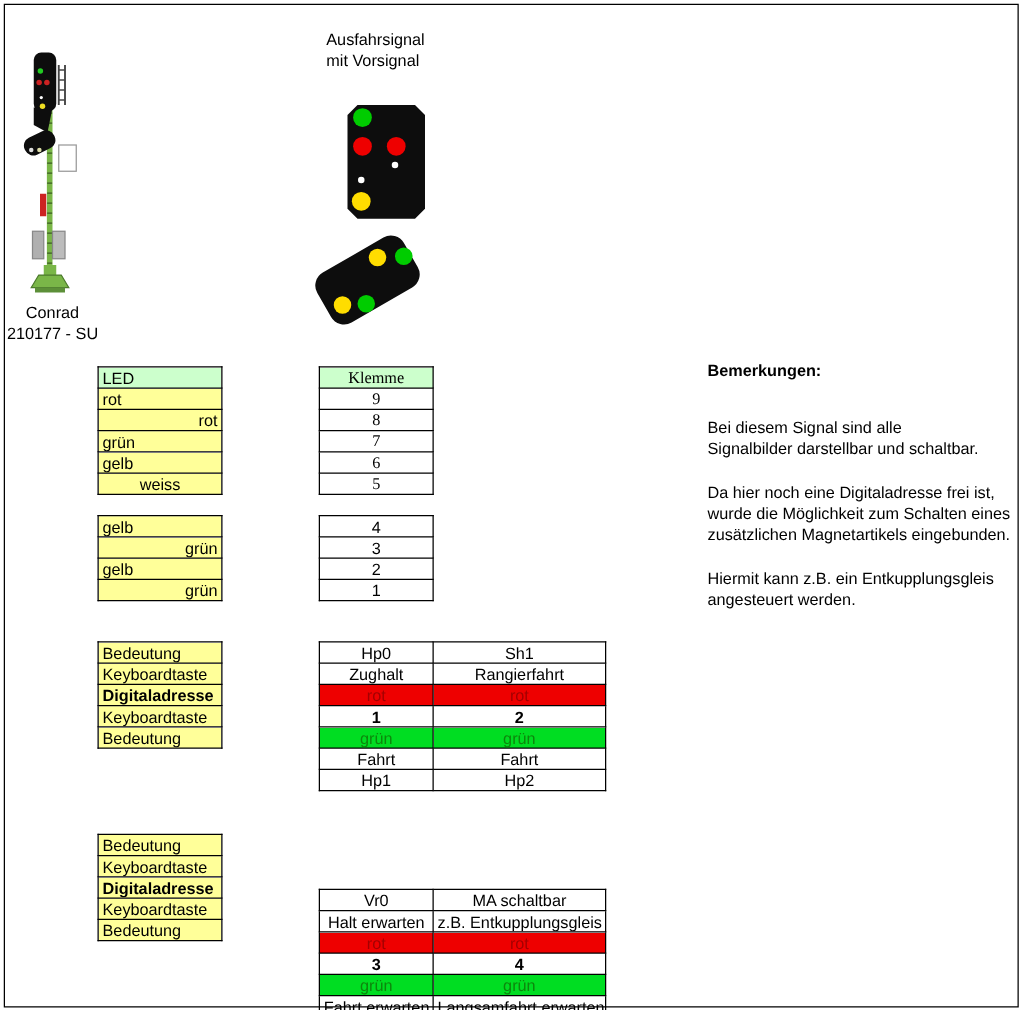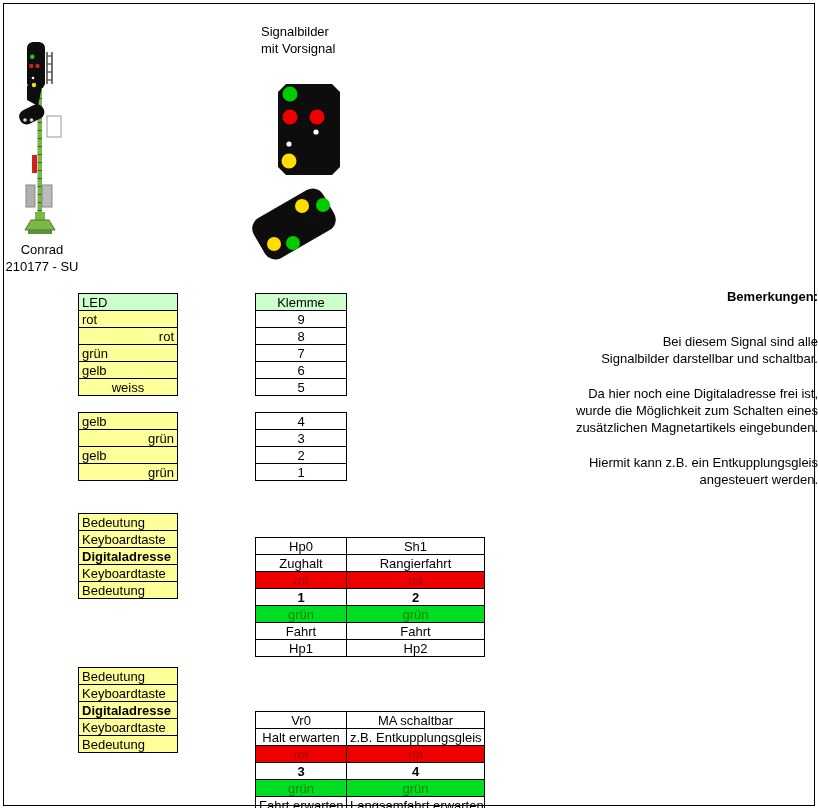--- a/index.html
+++ b/index.html
@@ -23,21 +23,21 @@
   td.yellow{background:#ffff99;}
   td.left{text-align:left;}
   td.right{text-align:right;}
   td.mid{text-align:center;}
   td.bold{font-weight:bold;}
   tr.red-row td{background:#ee0000;color:#a40000;text-align:center;}
   tr.green-row td{background:#00dd22;color:#0c870c;text-align:center;}
   tr.addr-row td{font-weight:bold;text-align:center;}
   td.tall{height:33px;margin-left:39px;}
 
-  .remarks{position:absolute;left:566px;top:288px;width:252px;line-height:17px;text-align:right;}
+  .remarks{position:absolute;left:566px;top:288px;width:252px;line-height:17px;}
   .remarks h3{margin:0 0 28px 0;font-size:13px;font-weight:bold;}
   .remarks p{margin:0 0 18px 0;}
 
   .vorsignal-plate{
     position:absolute;left:2px;top:17px;width:80px;height:46px;background:#0d0d0d;
     border-radius:12px;transform:rotate(-30deg);
   }
   .led-dot{position:absolute;width:14px;height:14px;border-radius:50%;}
 </style>
 </head>
@@ -80,21 +80,21 @@
     <rect x="24" y="171" width="10" height="22" fill="#bcbcbc" stroke="#888"></rect>
 
     <rect x="17" y="198" width="10" height="12" fill="#7ab648"></rect>
     <polygon points="7,216 37,216 31,206 13,206" fill="#7ab648" stroke="#4c7a2c"></polygon>
     <rect x="10" y="216" width="24" height="4" fill="#5c8f38"></rect>
   </svg>
 
   <div class="abs preline center" style="left:0;top:241px;width:84px;">Conrad
 210177 - SU</div>
 
-  <div class="abs preline" style="left:261px;top:23px;">Signalbilder
+  <div class="abs preline" style="left:261px;top:23px;">Ausfahrsignal
 mit Vorsignal</div>
 
   <svg class="abs" style="left:276px;top:82px;" width="66" height="95" viewBox="0 0 66 95">
     <path d="M10 2 L 56 2 L 64 10 L 64 85 L 56 93 L 10 93 L 2 85 L 2 10 Z" fill="#0d0d0d"></path>
     <circle cx="14" cy="12" r="7.5" fill="#00cc00"></circle>
     <circle cx="14" cy="35" r="7.5" fill="#ee0000"></circle>
     <circle cx="41" cy="35" r="7.5" fill="#ee0000"></circle>
     <circle cx="40" cy="50" r="2.6" fill="#ffffff"></circle>
     <circle cx="13" cy="62" r="2.6" fill="#ffffff"></circle>
     <circle cx="13" cy="79" r="7.5" fill="#ffdd00"></circle>
@@ -127,21 +127,21 @@
         </tr>
     <tr>
           <td class="yellow left">gelb</td>
         </tr>
     <tr>
           <td class="yellow mid">weiss</td>
         </tr>
   </tbody>
     </table>
 
-  <table class="sheet" style="left:255px;top:293px;width:91px;">
+  <table class="sheet" style="left:255px;top:293px;width:91px;font-family:Liberation Serif, serif;">
     <colgroup>
         <col style="width:91px;">
       </colgroup>
     <tbody>
         <tr>
           <td class="hdr mid">Klemme</td>
         </tr>
     <tr>
           <td class="mid">9</td>
         </tr>
@@ -227,21 +227,21 @@
         </tr>
     <tr>
           <td class="yellow left">Keyboardtaste</td>
         </tr>
     <tr>
           <td class="yellow left tall">Bedeutung</td>
         </tr>
   </tbody>
     </table>
 
-  <table class="sheet" style="left:255px;top:537px;width:229px;">
+  <table class="sheet" style="left:255px;top:513px;width:229px;">
     <colgroup>
         <col style="width:91px;">
         <col style="width:138px;">
       </colgroup>
     <tbody>
         <tr>
           <td class="mid">Hp0</td>
           <td class="mid">Sh1</td>
         </tr>
     <tr>

